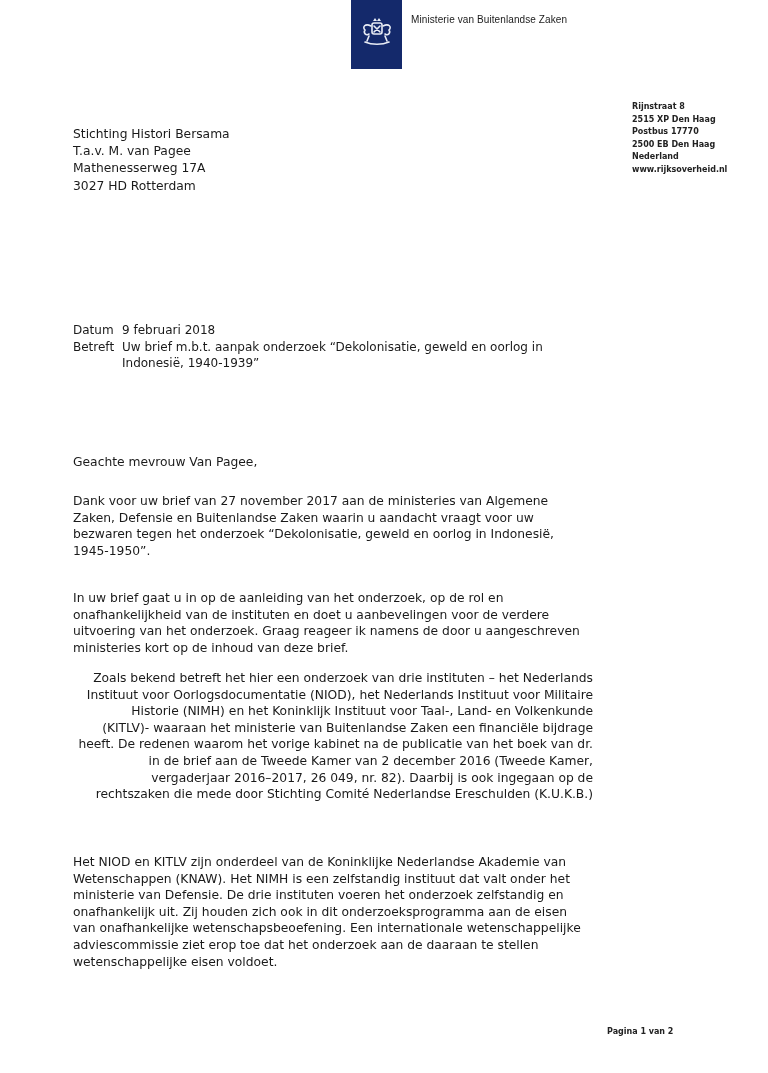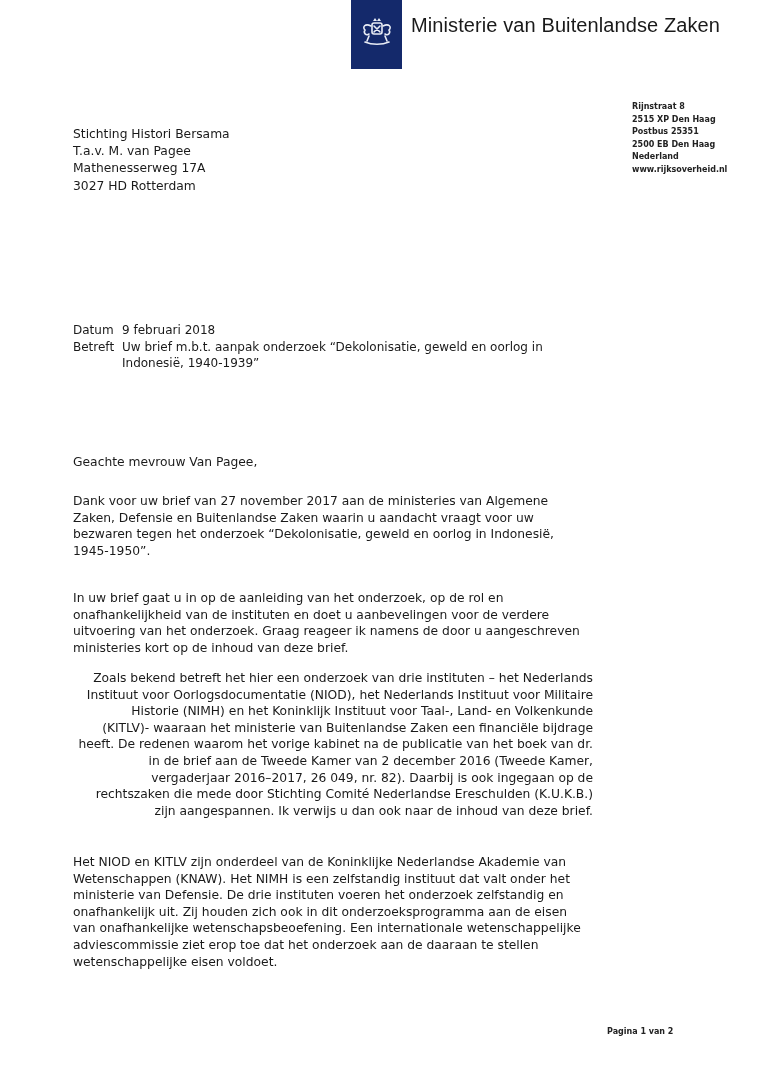--- a/index.html
+++ b/index.html
@@ -7,21 +7,21 @@
       width: 768px; height: 1073px; position: relative; overflow: hidden;
       font-family: "DejaVu Sans", sans-serif; color: #1a1a1a;
     }
     .logo-block {
       position: absolute; left: 351px; top: 0; width: 51px; height: 69px;
       background: #14296b;
     }
     .logo-block svg { position: absolute; left: 6px; top: 14px; }
     .ministry-name {
       position: absolute; left: 411px; top: 14px;
-      font-family: "Liberation Sans", sans-serif; font-size: 20px; color: #1a1a1a;
+      font-family: "Liberation Sans", sans-serif; font-size: 10px; color: #1a1a1a;
       letter-spacing: 0.1px;
     }
     .sender {
       position: absolute; left: 632px; top: 101px;
       font-size: 8px; font-weight: bold; line-height: 12.6px; color: #222;
     }
     .recipient {
       position: absolute; left: 73px; top: 126px;
       font-size: 12.3px; line-height: 17.2px;
     }
@@ -58,21 +58,21 @@
       <path d="M12 22 L10 27 M28 22 L30 27"></path>
       <path d="M8 28 C15 31 25 31 32 28"></path>
     </g>
   </svg>
 </div>
 <div class="ministry-name">Ministerie van Buitenlandse Zaken</div>
 
 <div class="sender">
   <div>Rijnstraat 8</div>
   <div>2515 XP Den Haag</div>
-  <div>Postbus 25351</div>
+  <div>Postbus 17770</div>
   <div>2500 EB Den Haag</div>
   <div>Nederland</div>
   <div>www.rijksoverheid.nl</div>
 </div>
 
 <div class="recipient">
   <div>Stichting Histori Bersama</div>
   <div>T.a.v. M. van Pagee</div>
   <div>Mathenesserweg 17A</div>
   <div>3027 HD Rotterdam</div>
@@ -110,21 +110,20 @@
 
 <div class="para p3">
   <span>Zoals bekend betreft het hier een onderzoek van drie instituten – het Nederlands</span>
   <span>Instituut voor Oorlogsdocumentatie (NIOD), het Nederlands Instituut voor Militaire</span>
   <span>Historie (NIMH) en het Koninklijk Instituut voor Taal-, Land- en Volkenkunde</span>
   <span>(KITLV)- waaraan het ministerie van Buitenlandse Zaken een financiële bijdrage</span>
   <span>heeft. De redenen waarom het vorige kabinet na de publicatie van het boek van dr.</span>
   <span>in de brief aan de Tweede Kamer van 2 december 2016 (Tweede Kamer,</span>
   <span>vergaderjaar 2016–2017, 26 049, nr. 82). Daarbij is ook ingegaan op de</span>
   <span>rechtszaken die mede door Stichting Comité Nederlandse Ereschulden (K.U.K.B.)</span>
-  <span>zijn aangespannen. Ik verwijs u dan ook naar de inhoud van deze brief.</span>
 </div>
 
 <div class="para p4">
   <span>Het NIOD en KITLV zijn onderdeel van de Koninklijke Nederlandse Akademie van</span>
   <span>Wetenschappen (KNAW). Het NIMH is een zelfstandig instituut dat valt onder het</span>
   <span>ministerie van Defensie. De drie instituten voeren het onderzoek zelfstandig en</span>
   <span>onafhankelijk uit. Zij houden zich ook in dit onderzoeksprogramma aan de eisen</span>
   <span>van onafhankelijke wetenschapsbeoefening. Een internationale wetenschappelijke</span>
   <span>adviescommissie ziet erop toe dat het onderzoek aan de daaraan te stellen</span>
   <span>wetenschappelijke eisen voldoet.</span>

